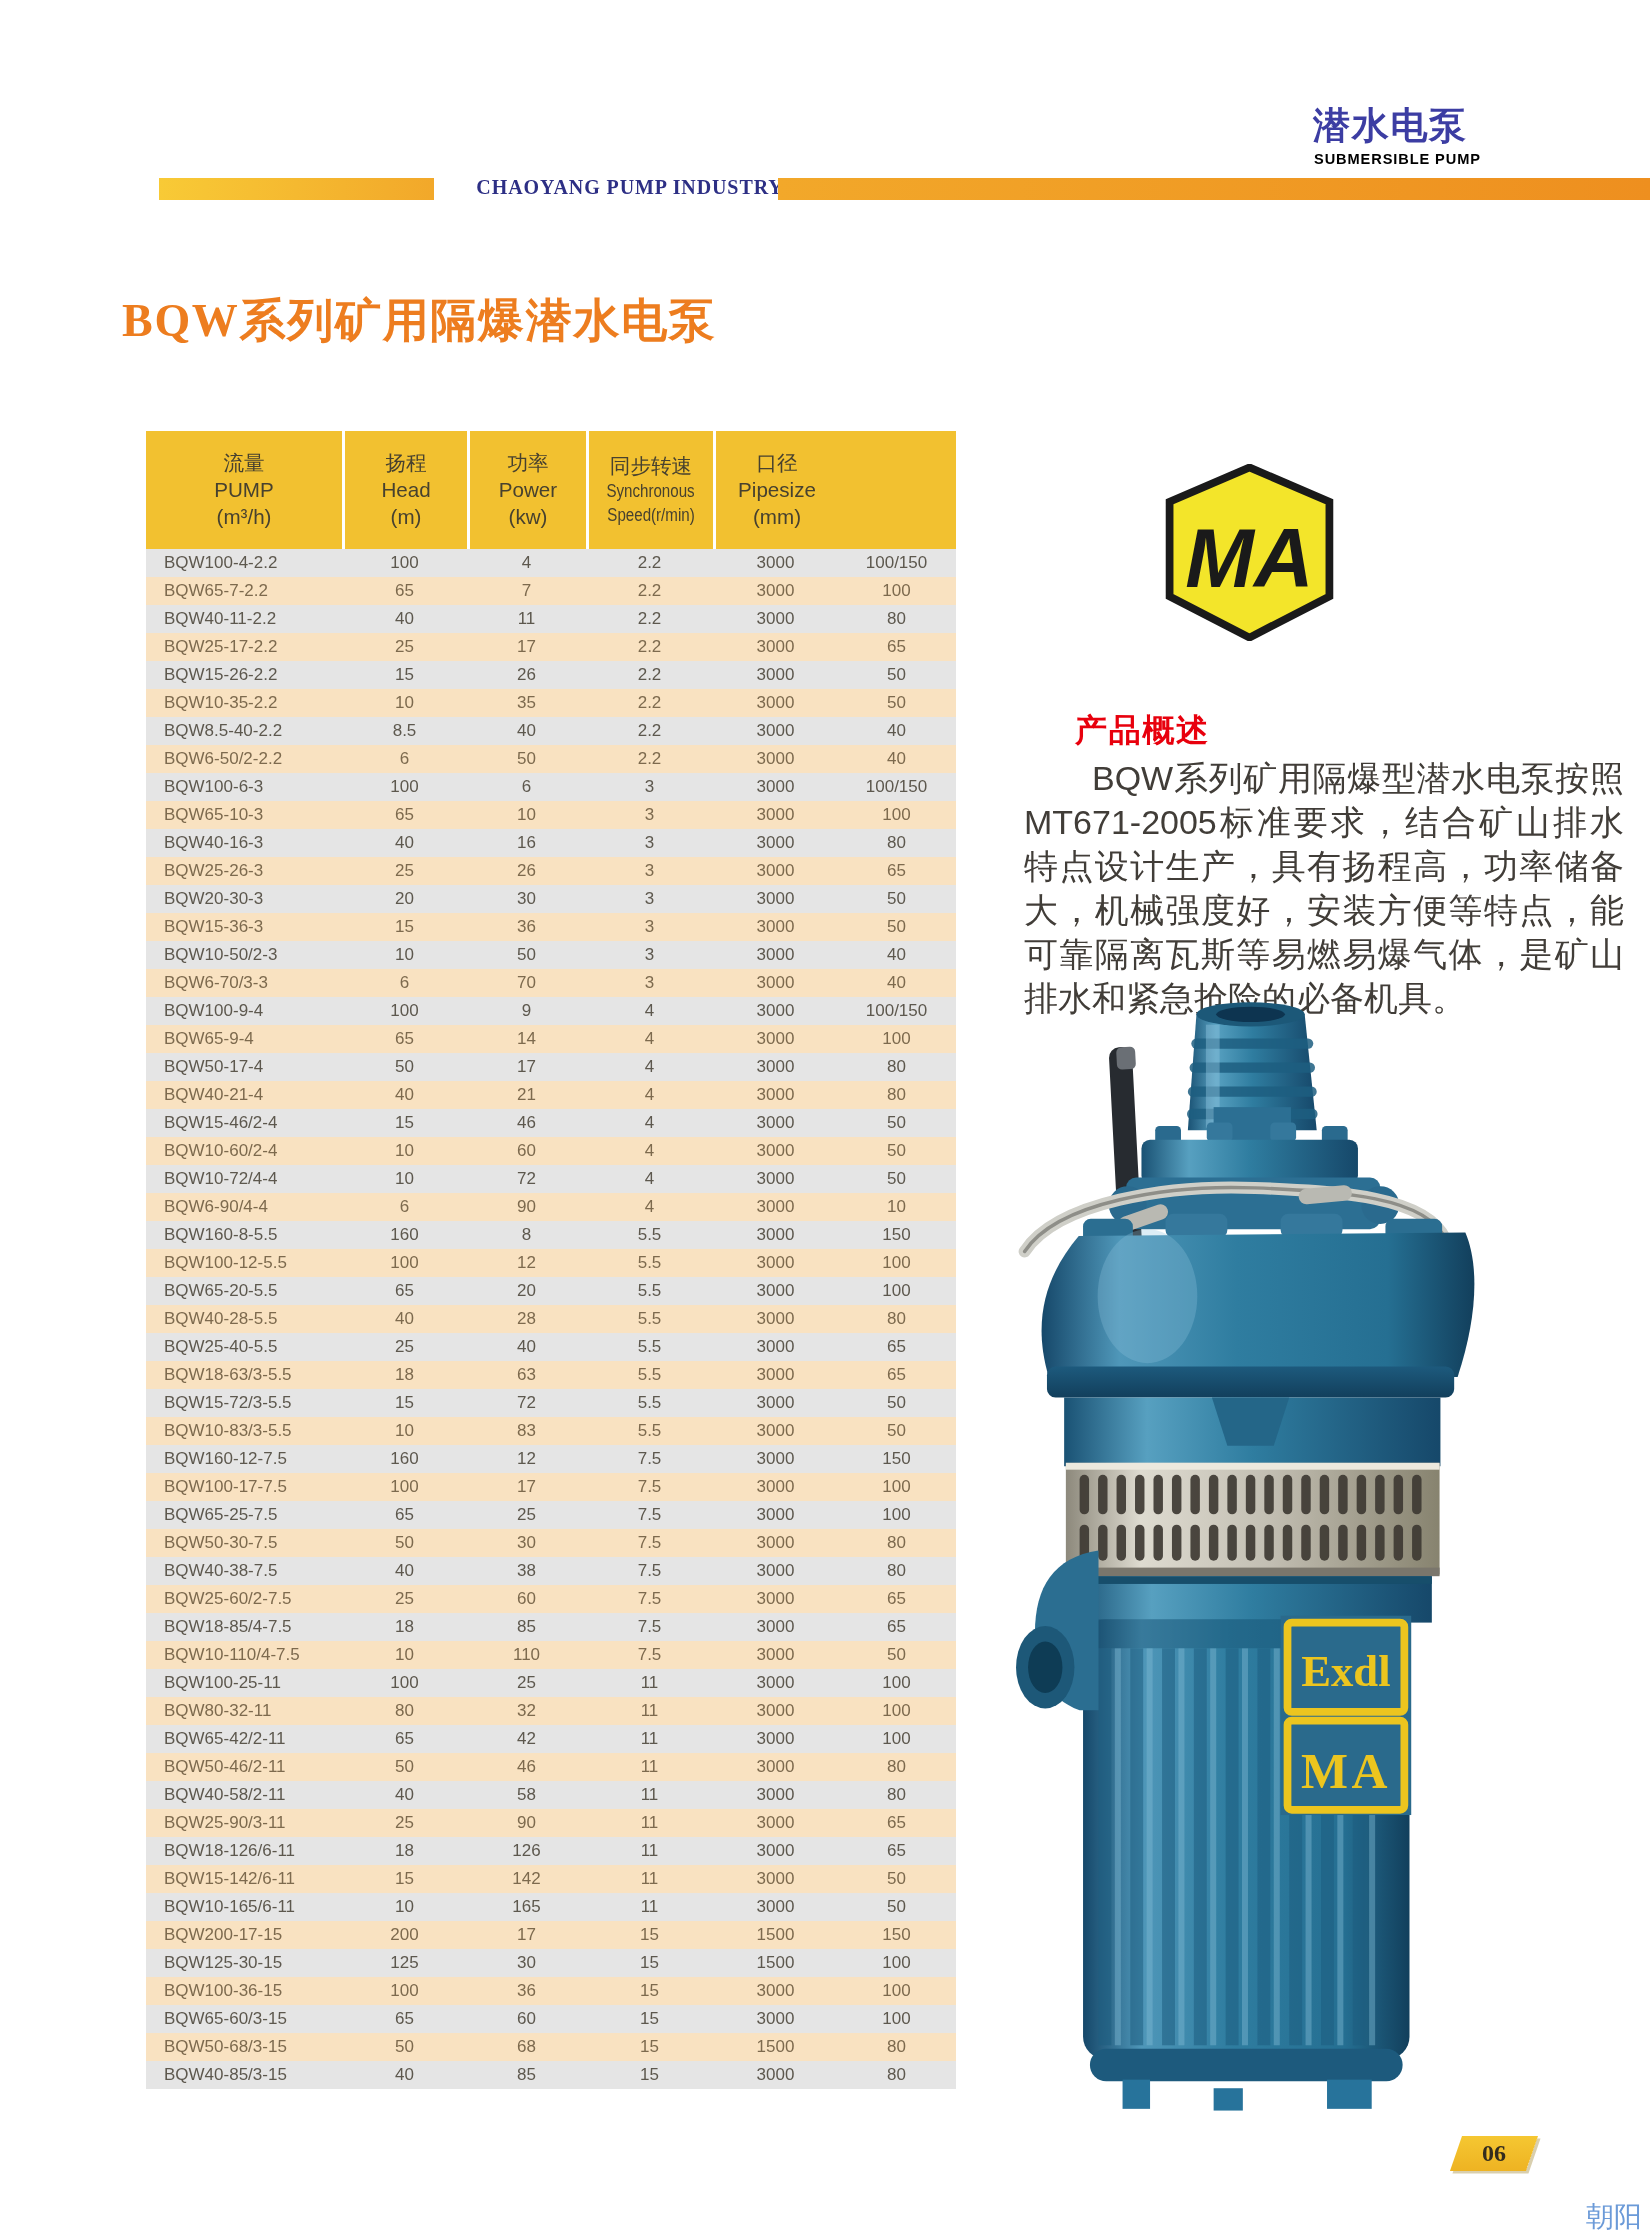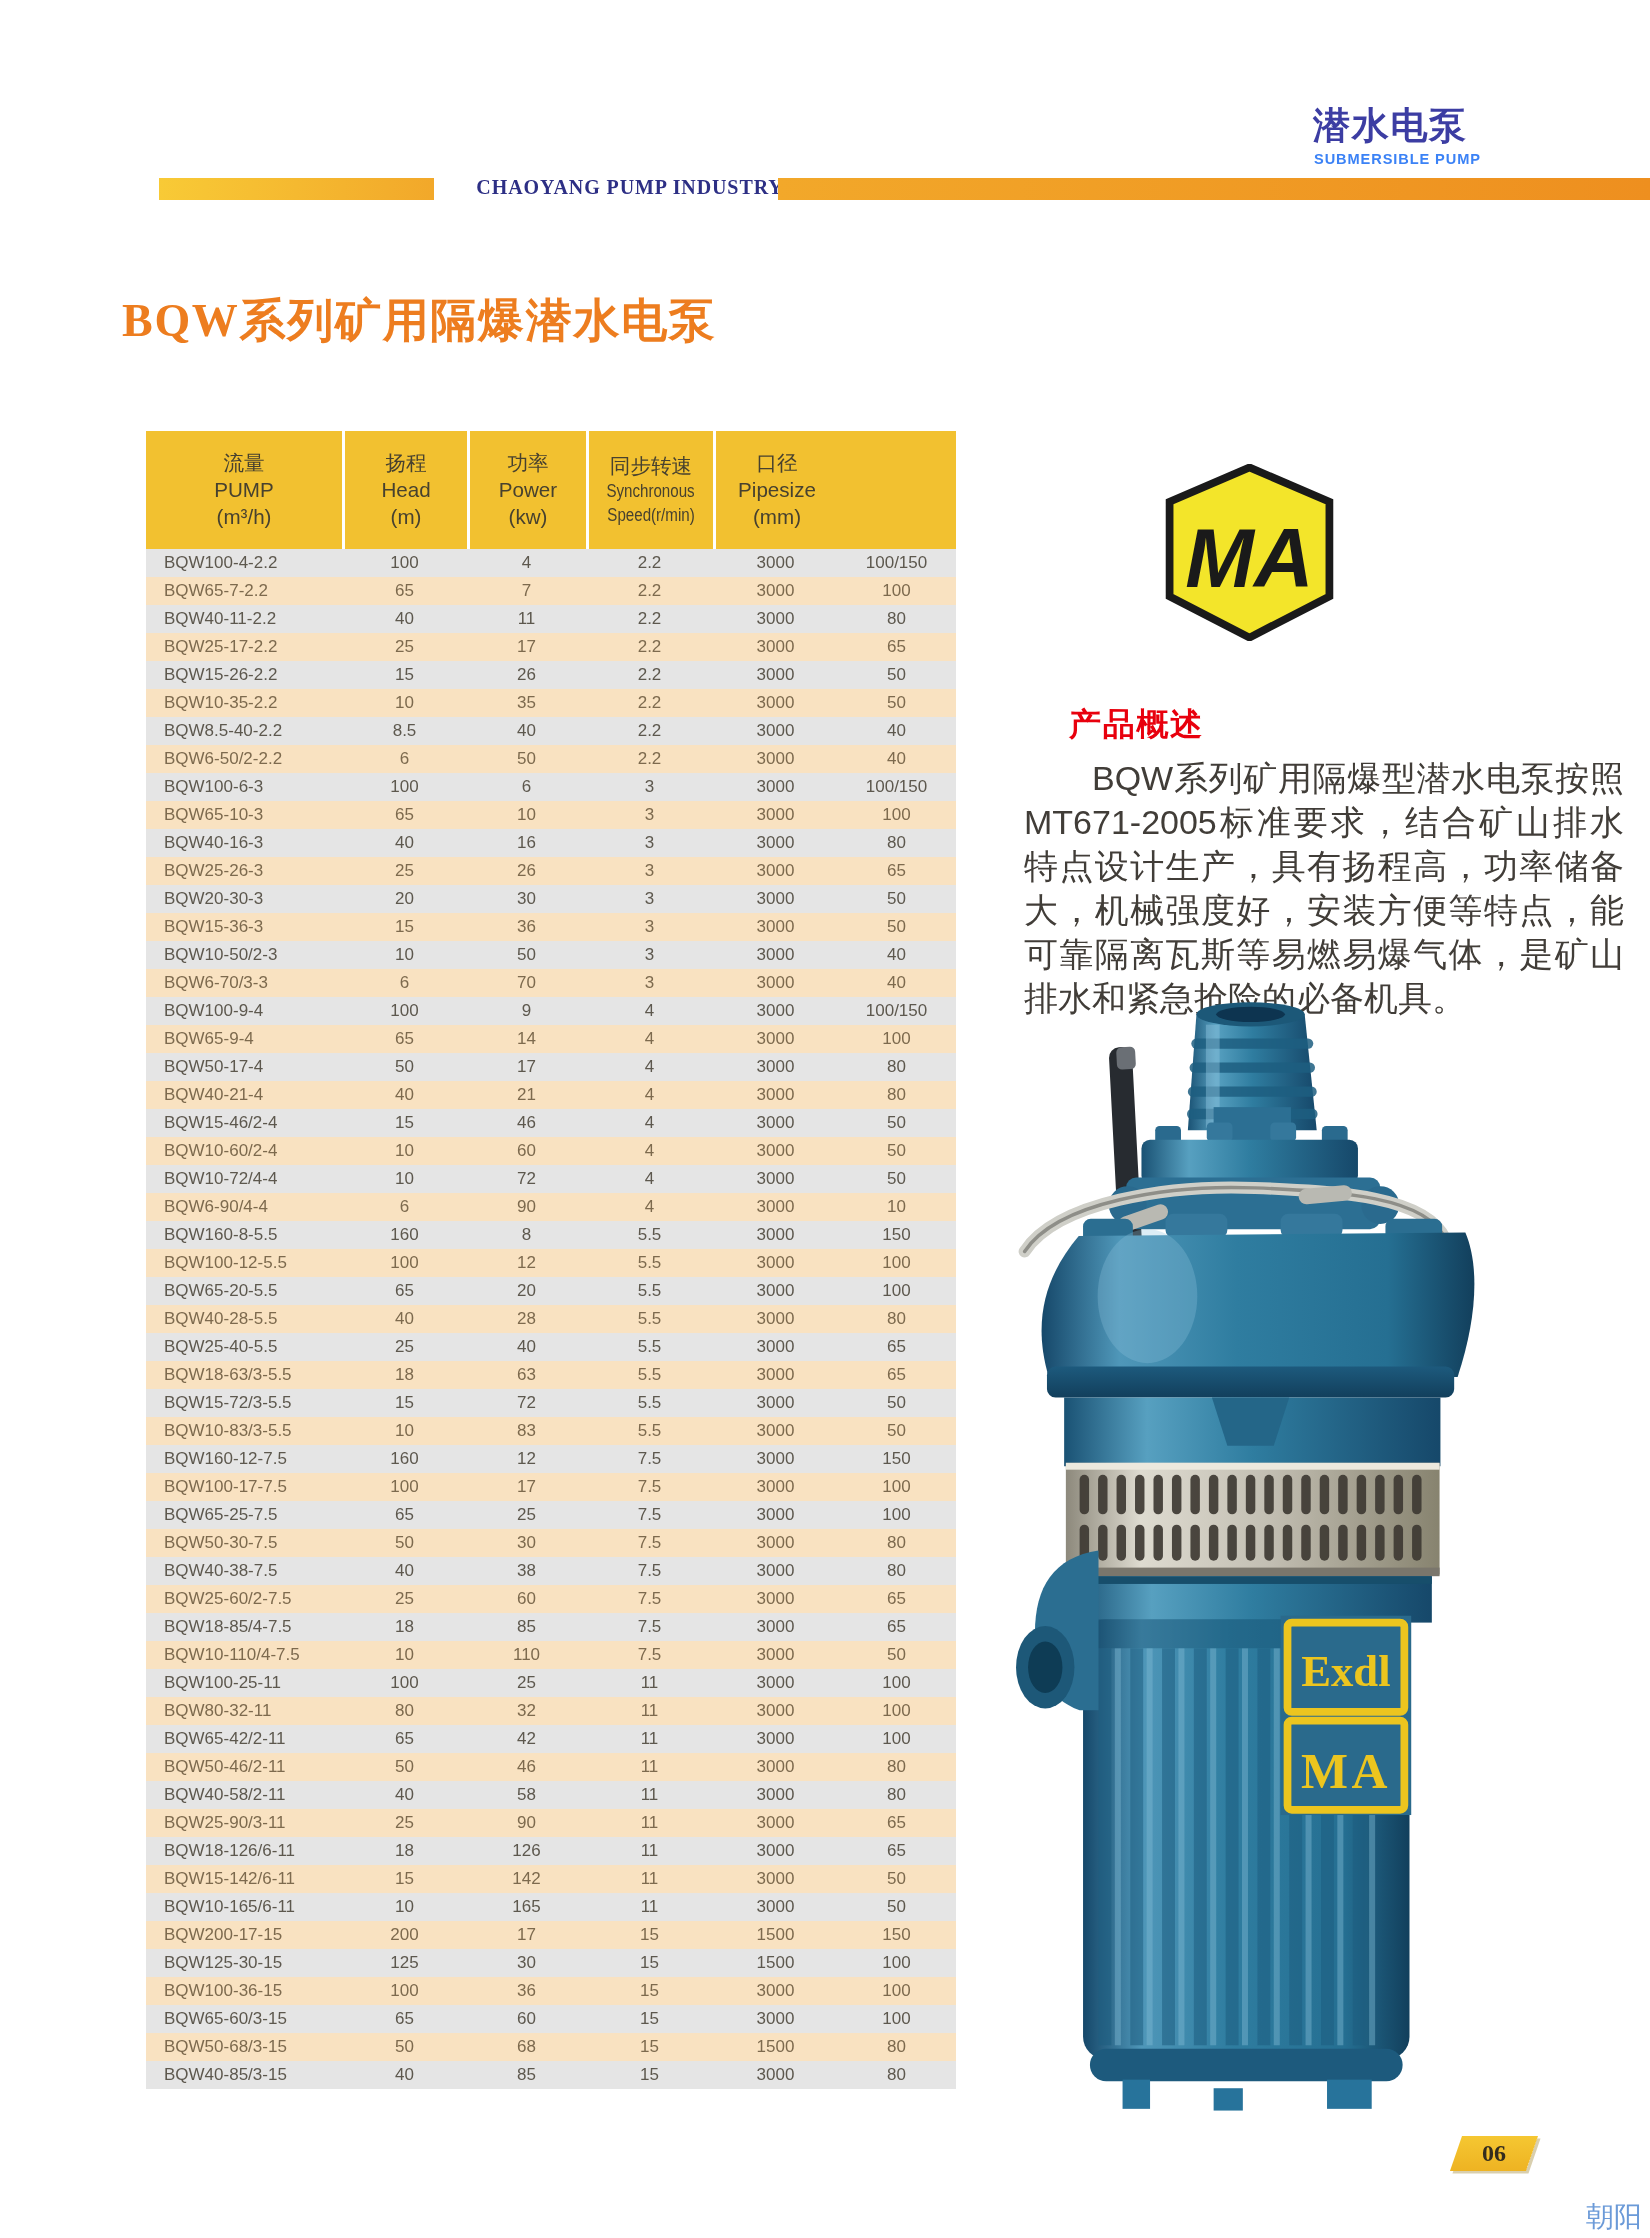--- a/index.html
+++ b/index.html
@@ -3,21 +3,21 @@
 <meta charset="utf-8">
 <style>
   html,body{margin:0;padding:0;}
   body{width:1650px;height:2239px;position:relative;background:#ffffff;
        font-family:"Liberation Sans","DejaVu Sans",sans-serif;overflow:hidden;}
 
   
   .cn-logo{position:absolute;left:1313px;top:101px;font-size:37px;font-weight:800;
            color:#3c3da3;letter-spacing:1.7px;}
   .en-logo{position:absolute;left:1314px;top:151px;font-size:14.6px;font-weight:600;
-           color:#3b82f6;letter-spacing:0.9px;}
+           color:#000000;letter-spacing:0.9px;}
   .bar{position:absolute;top:178px;height:22.3px;}
   .bar-left{left:159px;width:275px;background:linear-gradient(90deg,#f8ca36,#f2a82a);}
   .bar-right{left:778px;width:872px;background:linear-gradient(90deg,#f2a82a,#ee8f1f);}
   .bar-text{position:absolute;left:434px;top:176px;width:392px;text-align:center;
             font-family:"Liberation Serif","DejaVu Serif",serif;font-size:20px;
             font-weight:700;color:#2d2f85;letter-spacing:0.9px;}
 
   
   .page-title{position:absolute;left:122px;top:290px;margin:0;
               font-family:"Liberation Serif","DejaVu Serif",serif;
@@ -36,21 +36,21 @@
   .brow{display:grid;grid-template-columns:196px 125px 119px 127px 125px 117px;
         height:28px;background:#e5e5e5;}
   .brow:nth-child(even){background:#f9e2c1;}
   .cell{display:flex;align-items:center;justify-content:center;
         font-size:17px;color:#5d584e;}
   .brow:nth-child(even) .cell{color:#7d6a4e;}
   .cell.model{justify-content:flex-start;padding-left:18px;}
 
   
   .ma-badge{position:absolute;left:1142px;top:464px;width:215px;height:177px;}
-  .overview-heading{position:absolute;left:1069px;top:703px;margin:0;
+  .overview-heading{position:absolute;left:1069px;top:703px;margin:6px;
                     font-size:32px;font-weight:700;color:#e8000d;letter-spacing:1.7px;}
   .overview-body{position:absolute;left:1024px;top:756px;width:600px;margin:0;
                  font-size:34px;line-height:44px;color:#413d38;
                  text-align:justify;text-indent:2em;}
 
   .pump-photo{position:absolute;left:997px;top:980px;width:636px;height:1134px;}
 
   
   .page-badge{position:absolute;left:1456px;top:2136px;width:76px;height:35px;
               background:linear-gradient(180deg,#f5c732,#eeb322);

